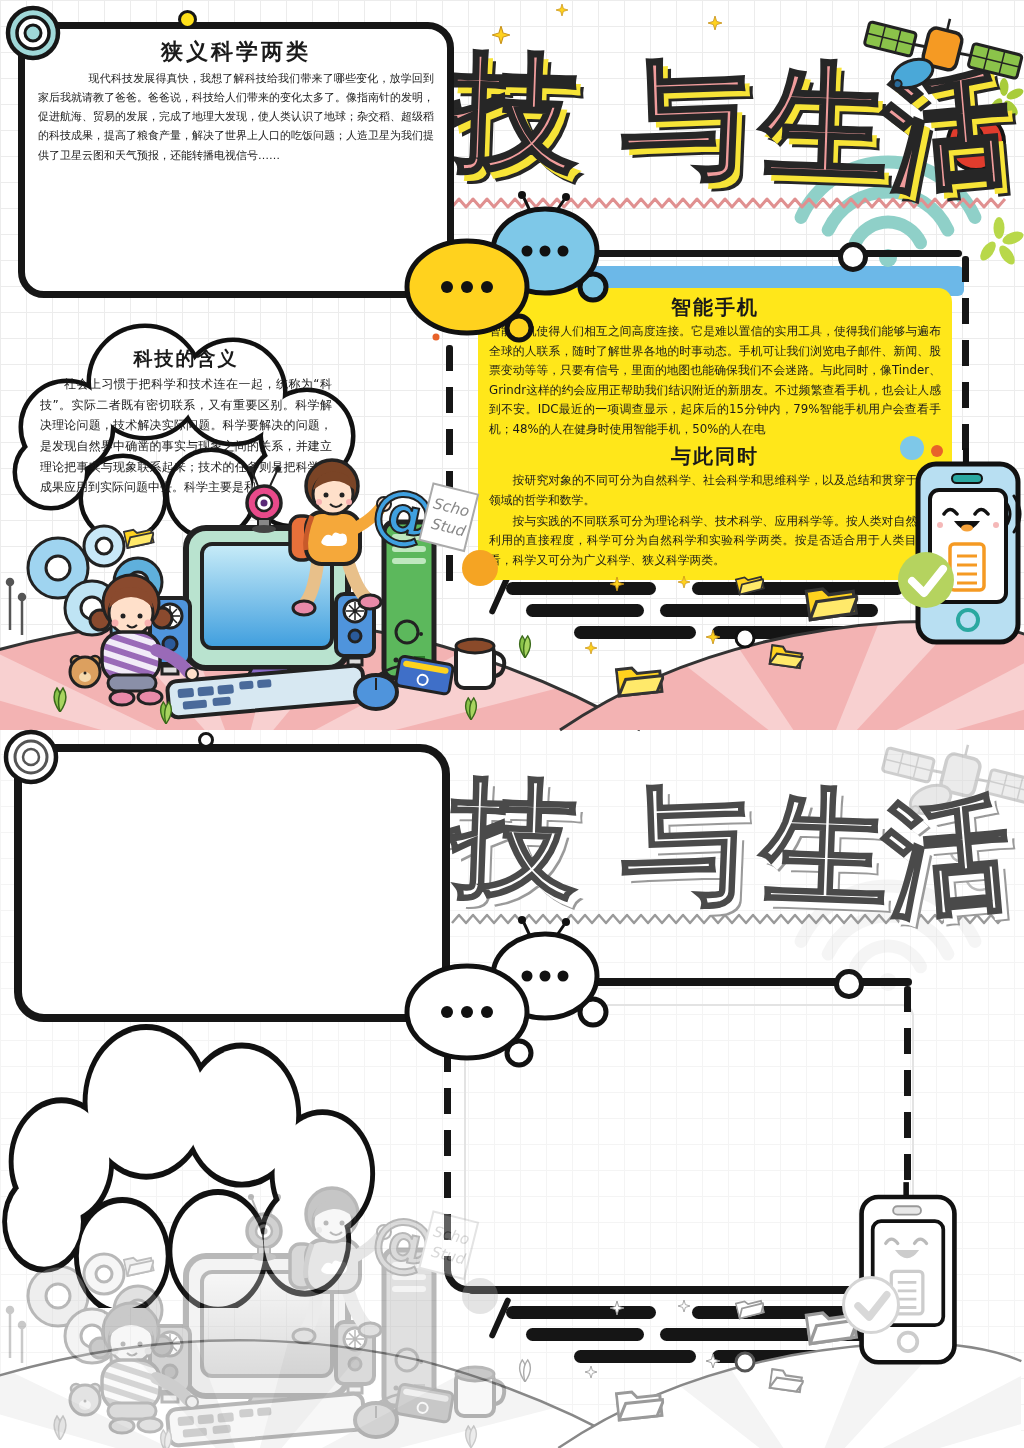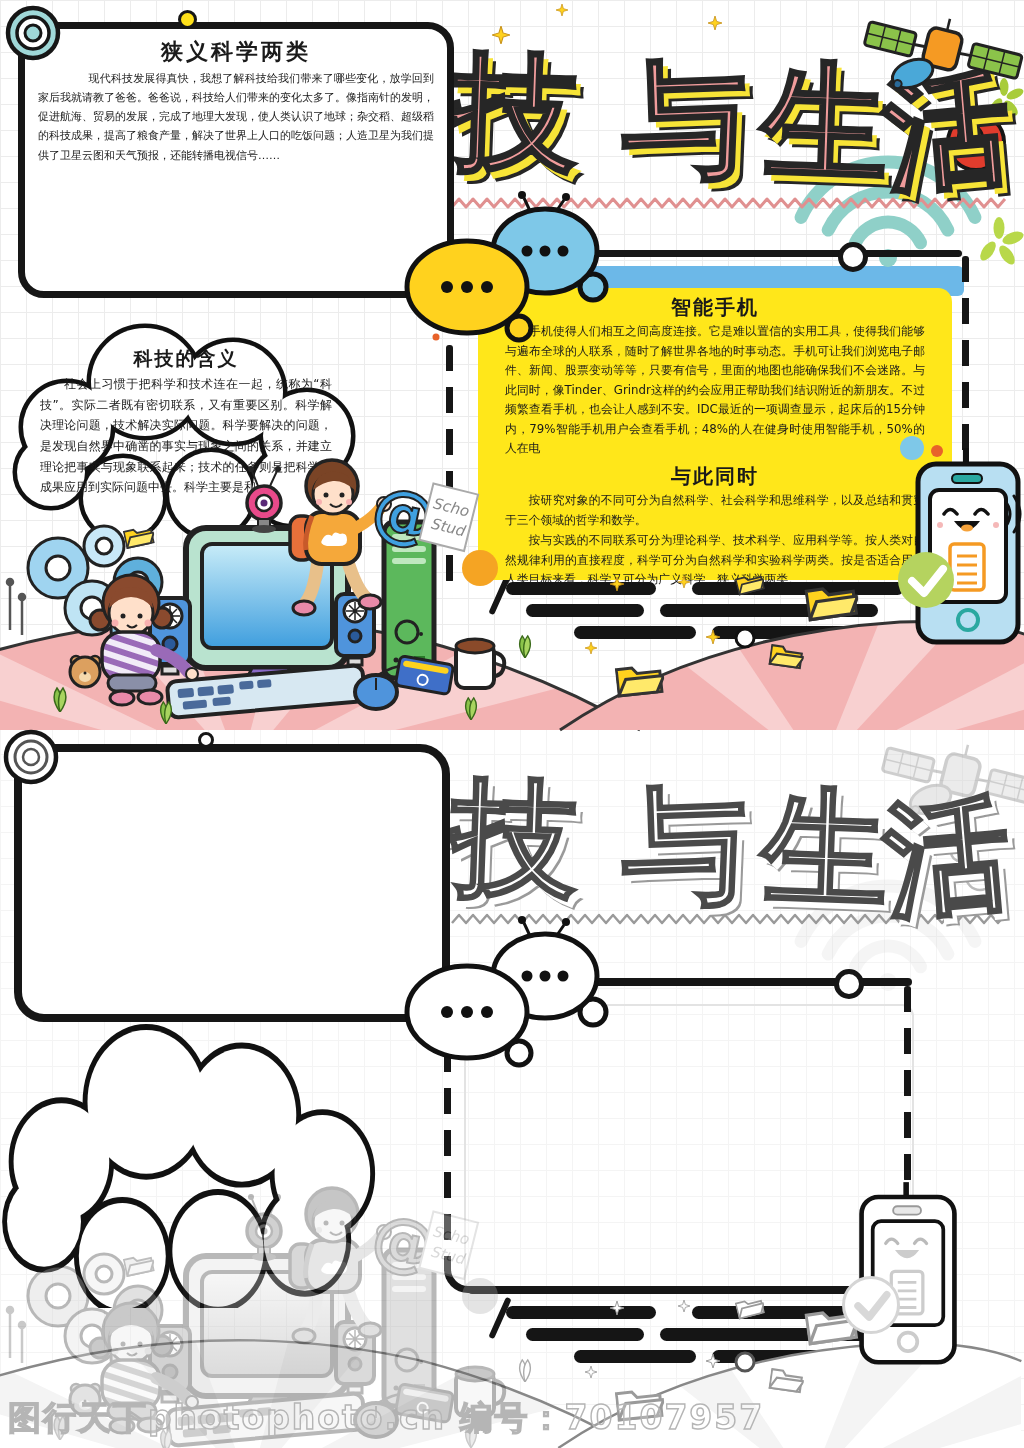--- a/index.html
+++ b/index.html
@@ -29,21 +29,21 @@
     -webkit-text-stroke:3px #262626;text-shadow:6px 7px 0 #f7e437,9px 10px 0 #262626;}
   .tco{position:absolute;font-weight:900;font-size:126px;line-height:1;color:#fff;z-index:5;
     -webkit-text-stroke:2.5px #4a4a4a;text-shadow:6px 7px 0 #ffffff,8px 9px 0 #9a9a9a;}
   
   .cloudtxt{position:absolute;left:40px;top:346px;width:292px;z-index:7;}
   .cloudtxt h2{margin:0 0 2px;text-align:center;font-size:19px;font-weight:900;letter-spacing:2px;font-family:Liberation Mono, monospace;}
   .cloudtxt p{margin:0;font-size:12px;line-height:1.72;text-align:justify;text-indent:2em;}
   
   .ribbon{position:absolute;left:470px;top:266px;width:494px;height:30px;background:#6cb8e8;border-radius:6px;z-index:1;}
   .ypanel{position:absolute;left:478px;top:288px;width:474px;height:292px;background:#ffe71a;
-    border-radius:14px;padding:2px 27px;z-index:2;box-sizing:border-box;}
+    border-radius:14px;padding:2px 11px;z-index:2;box-sizing:border-box;}
   .ypanel h2{margin:4px 0 1px;text-align:center;font-size:20px;font-weight:900;letter-spacing:2px;}
   .ypanel p{margin:1px 0;font-size:11.8px;line-height:1.66;text-align:justify;}
   
   .hline{position:absolute;height:7px;background:#161616;border-radius:4px;}
   .ring{position:absolute;width:20px;height:20px;border:5px solid #161616;border-radius:50%;background:#fff;z-index:4;}
   .vdash{position:absolute;width:7px;background:repeating-linear-gradient(180deg,#161616 0 26px,transparent 26px 42px);border-radius:3px;}
   .corner{position:absolute;width:28px;height:28px;border-left:7px solid #161616;border-bottom:7px solid #161616;border-radius:0 0 0 24px;}
   .innerbox{position:absolute;left:464px;top:1004px;width:446px;height:286px;border:2px solid #e3e3e3;border-radius:12px;z-index:1;}
   
   .seg{position:absolute;height:13px;border-radius:7px;background:#151515;}
@@ -603,21 +603,20 @@
     <use href="#sprout-o" x="14" y="74" width="22" height="24"></use>
   </svg>
 
   
   <svg class="abs" style="left:946px;top:840px;width:60px;height:56px;z-index:4" viewBox="0 0 60 56">
     <circle cx="14" cy="12" r="9" fill="none" stroke="#bbb" stroke-width="2.5"></circle>
     <circle cx="34" cy="36" r="14" fill="none" stroke="#bbb" stroke-width="2.5"></circle>
   </svg>
 
   
-  <div class="watermark">图行天下photophoto.cn 编号：70107957</div>
 <svg class="abs faint" style="left: 0px; top: 1148px; width: 520px; height: 310px; z-index: 8;" viewBox="0 0 520 310">
     <defs>
       <linearGradient id="scr" x1="0" y1="0" x2="0" y2="1">
           <stop offset="0" stop-color="#c8ecf8"></stop>
           <stop offset="1" stop-color="#3f9ede"></stop>
         </linearGradient>
       <pattern id="pstr" patternUnits="userSpaceOnUse" width="12" height="12" patternTransform="rotate(18)">
           <rect width="12" height="12" fill="#f2ecf8"></rect>
           <rect width="12" height="6" fill="#9a6ab8"></rect>
         </pattern>

